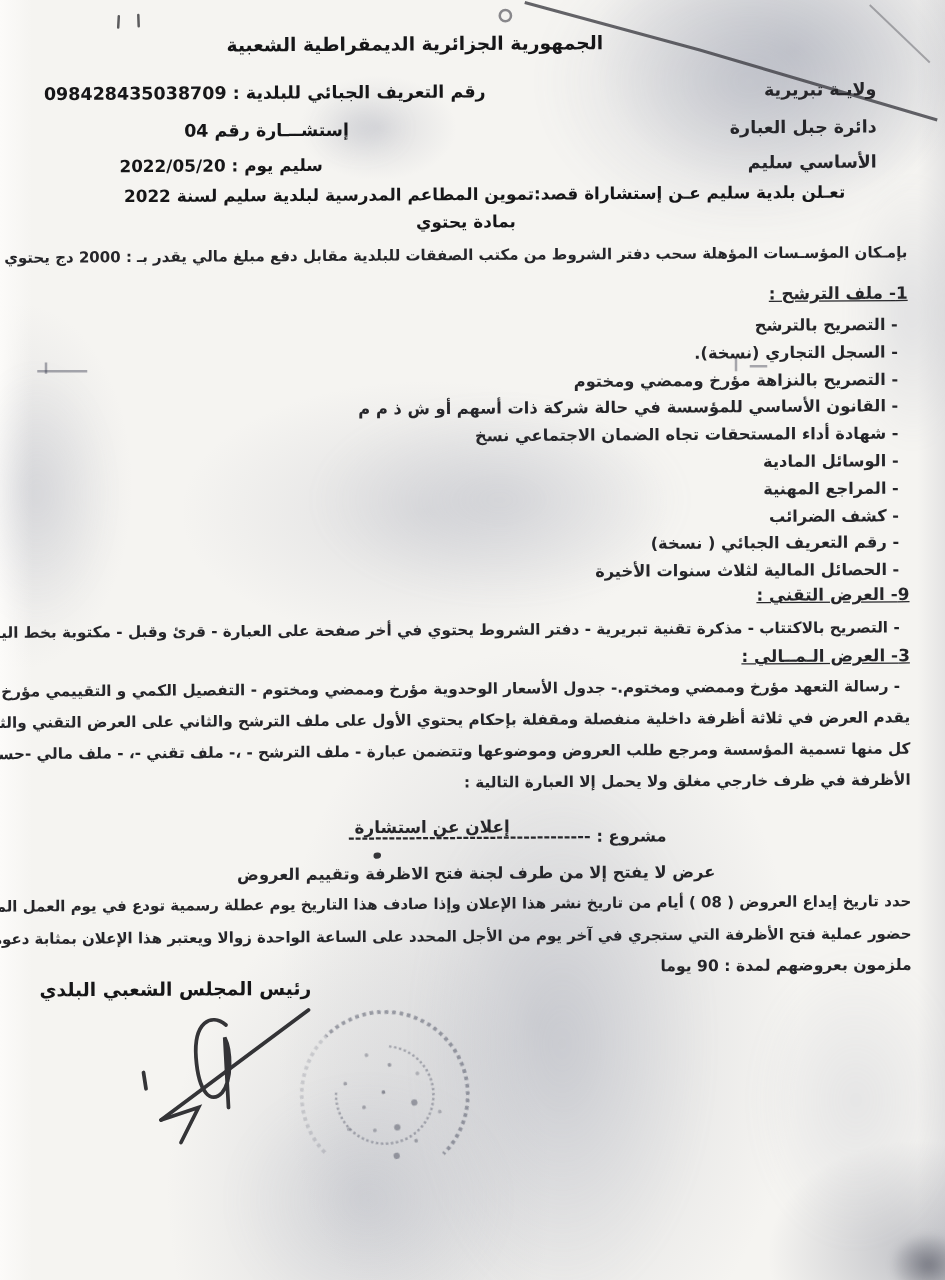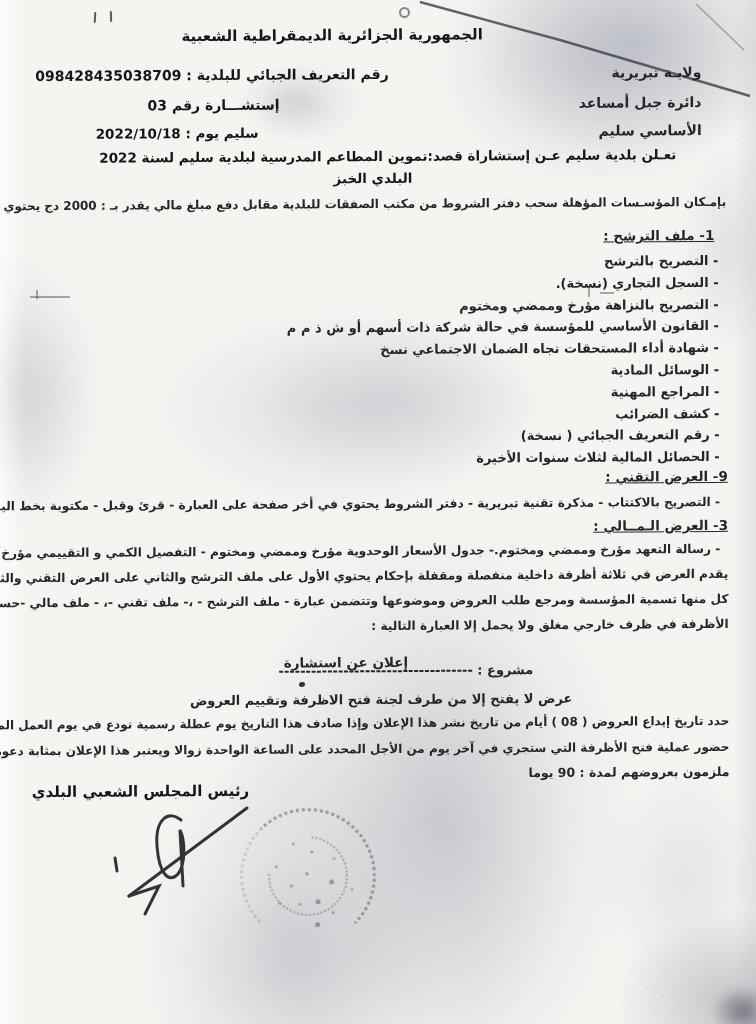--- a/index.html
+++ b/index.html
@@ -90,33 +90,33 @@
   <div class="penmark" style="left:36px; top:290px; width:2px; height:9px;"></div>
   <div class="penmark" style="left:588px; top:286px; width:2px; height:11px;"></div>
   <div class="penmark" style="left:600px; top:292px; width:14px; height:2px;"></div>
   <div class="inkdot"></div>
 
   <div class="content">
 
     <div class="ln s15 dark ctr" style="left:335px; top:26px;">الجمهورية الجزائرية الديمقراطية الشعبية</div>
 
     <div class="ln s14" style="right:52px; top:66px;">ولايـة تبريرية</div>
-    <div class="ln s14" style="right:52px; top:96px;">دائرة جبل أمساعد</div>
+    <div class="ln s14" style="right:52px; top:96px;">دائرة جبل العبارة</div>
     <div class="ln s14" style="right:52px; top:124px;">الأساسي سليم</div>
 
     <div class="ln s14 dark" style="left:38px; top:66px;">رقم التعريف الجبائي للبلدية : 098428435038709</div>
-    <div class="ln s14 dark" style="left:150px; top:96px;">إستشـــارة رقم 03</div>
-    <div class="ln s135 dark" style="left:98px; top:124px;">سليم يوم : 2022/10/18</div>
+    <div class="ln s14 dark" style="left:150px; top:96px;">إستشـــارة رقم 04</div>
+    <div class="ln s135 dark" style="left:98px; top:124px;">سليم يوم : 2022/05/20</div>
 
     <div class="ln s135 dark ctr" style="left:390px; top:148px;">تعـلن بلدية سليم عـن إستشاراة قصد:تموين المطاعم المدرسية لبلدية سليم لسنة 2022</div>
-    <div class="ln s135 dark ctr" style="left:375px; top:170px;">البلدي الخبز</div>
+    <div class="ln s135 dark ctr" style="left:375px; top:170px;">بمادة يحتوي</div>
 
     <div class="ln s12" style="right:28px; top:197px;">بإمـكان المؤسـسات المؤهلة سحب دفتر الشروط من مكتب الصفقات للبلدية مقابل دفع مبلغ مالي يقدر بـ : 2000 دج يحتوي الملف على :</div>
 
-    <div class="ln s135 u" style="right:40px; top:229px;margin-left:40px;">1- ملف الترشح :</div>
+    <div class="ln s135 u" style="right:28px; top:229px;margin-left:40px;">1- ملف الترشح :</div>
     <ul class="items">
       <li>- التصريح بالترشح</li>
       <li>- السجل التجاري (نسخة).</li>
       <li>- التصريح بالنزاهة مؤرخ وممضي ومختوم</li>
       <li>- القانون الأساسي للمؤسسة في حالة شركة ذات أسهم أو ش ذ م م</li>
       <li>- شهادة أداء المستحقات تجاه الضمان الاجتماعي نسخ</li>
       <li>- الوسائل المادية</li>
       <li>- المراجع المهنية</li>
       <li>- كشف الضرائب</li>
       <li>- رقم التعريف الجبائي ( نسخة)</li>

